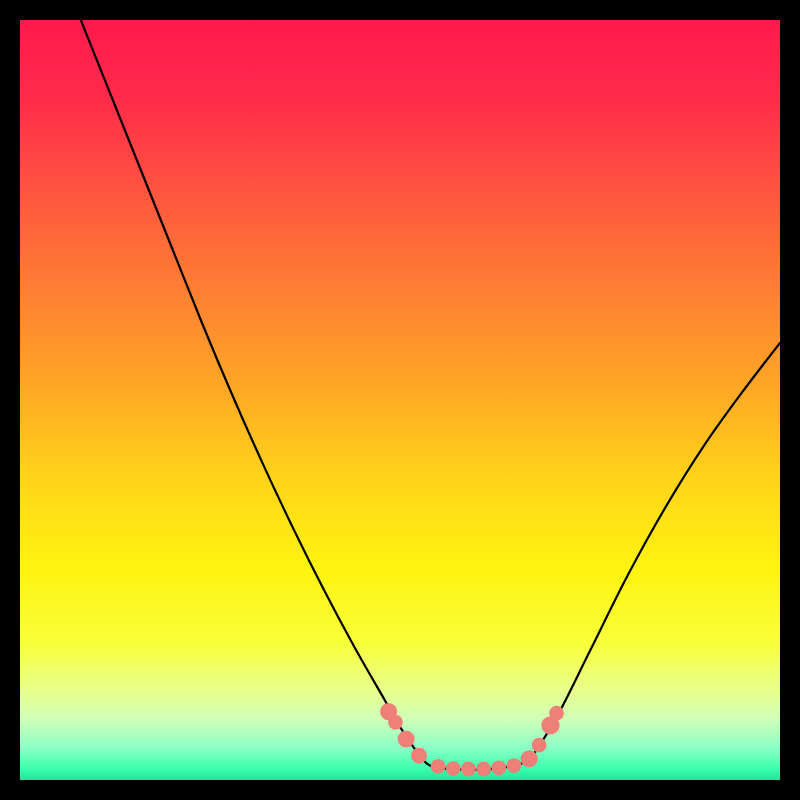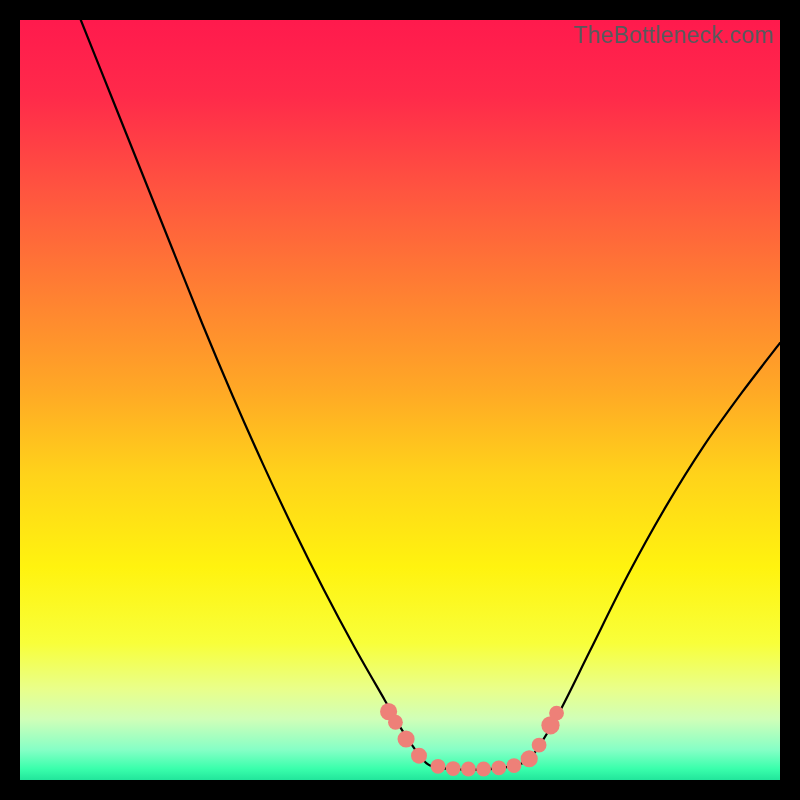--- a/index.html
+++ b/index.html
@@ -62,21 +62,20 @@
           <stop offset="88%" stop-color="#e9ff8a"></stop>
           <stop offset="92%" stop-color="#d0ffb8"></stop>
           <stop offset="96%" stop-color="#86ffc6"></stop>
           <stop offset="98.5%" stop-color="#3affac"></stop>
           <stop offset="100%" stop-color="#22e59b"></stop>
         </linearGradient>
     </defs>
     <rect x="0" y="0" width="760" height="760" fill="url(#bg-grad)"></rect>
   </svg>
 
-  <div class="watermark">TheBottleneck.com</div>
 
   <svg class="curves" viewBox="0 0 760 760" preserveAspectRatio="none">
     <g id="curve-group">
         <path d="M 60.80 0.00 C 65.87 12.67, 81.07 50.67, 91.20 76.00 C 101.33 101.33, 111.47 126.67, 121.60 152.00 C 131.73 177.33, 141.87 202.67, 152.00 228.00 C 162.13 253.33, 172.27 279.30, 182.40 304.00 C 192.53 328.70, 202.67 352.77, 212.80 376.20 C 222.93 399.63, 233.07 422.43, 243.20 444.60 C 253.33 466.77, 263.47 488.30, 273.60 509.20 C 283.73 530.10, 293.87 550.37, 304.00 570.00 C 314.13 589.63, 324.27 608.63, 334.40 627.00 C 344.53 645.37, 357.20 666.90, 364.80 680.20 C 372.40 693.50, 374.93 698.57, 380.00 706.80 C 385.07 715.03, 390.77 723.52, 395.20 729.60 C 399.63 735.68, 402.80 740.24, 406.60 743.28 C 410.40 746.32, 412.30 746.83, 418.00 747.84 C 423.70 748.85, 433.20 749.11, 440.80 749.36 C 448.40 749.61, 456.00 749.74, 463.60 749.36 C 471.20 748.98, 479.43 748.35, 486.40 747.08 C 493.37 745.81, 500.33 744.67, 505.40 741.76 C 510.47 738.85, 511.10 737.96, 516.80 729.60 C 522.50 721.24, 530.73 708.07, 539.60 691.60 C 548.47 675.13, 558.60 653.60, 570.00 630.80 C 581.40 608.00, 595.33 578.87, 608.00 554.80 C 620.67 530.73, 633.33 507.93, 646.00 486.40 C 658.67 464.87, 671.33 444.60, 684.00 425.60 C 696.67 406.60, 709.33 389.50, 722.00 372.40 C 734.67 355.30, 753.67 331.23, 760.00 323.00" fill="none" stroke="#000000" stroke-width="2.2" stroke-linecap="round"></path>
       </g>
     <g id="marker-group">
         <circle cx="368.60" cy="691.60" r="8.55" fill="#ee8078"></circle>
         <circle cx="375.44" cy="702.24" r="7.41" fill="#ee8078"></circle>
         <circle cx="386.08" cy="718.96" r="8.55" fill="#ee8078"></circle>
         <circle cx="399.00" cy="735.68" r="7.98" fill="#ee8078"></circle>

